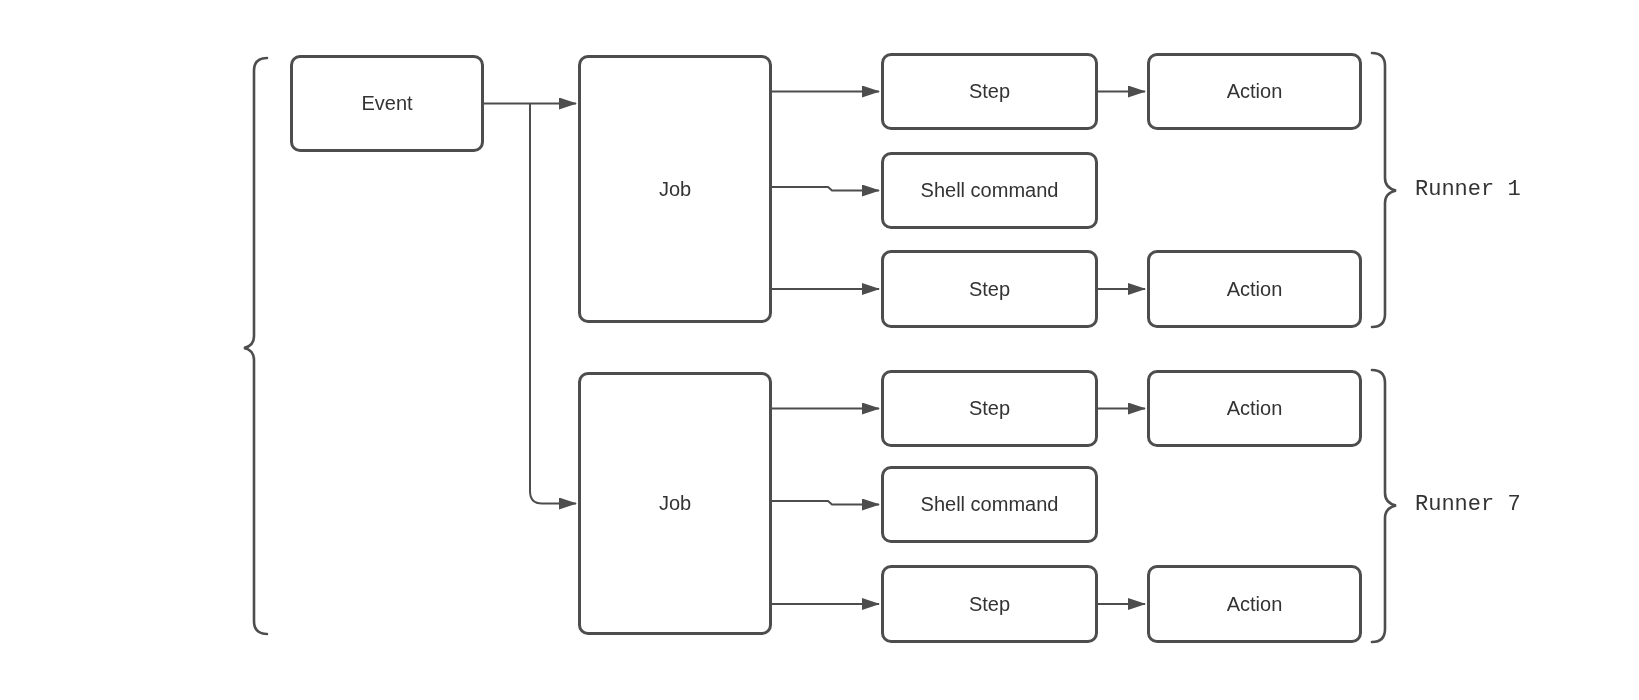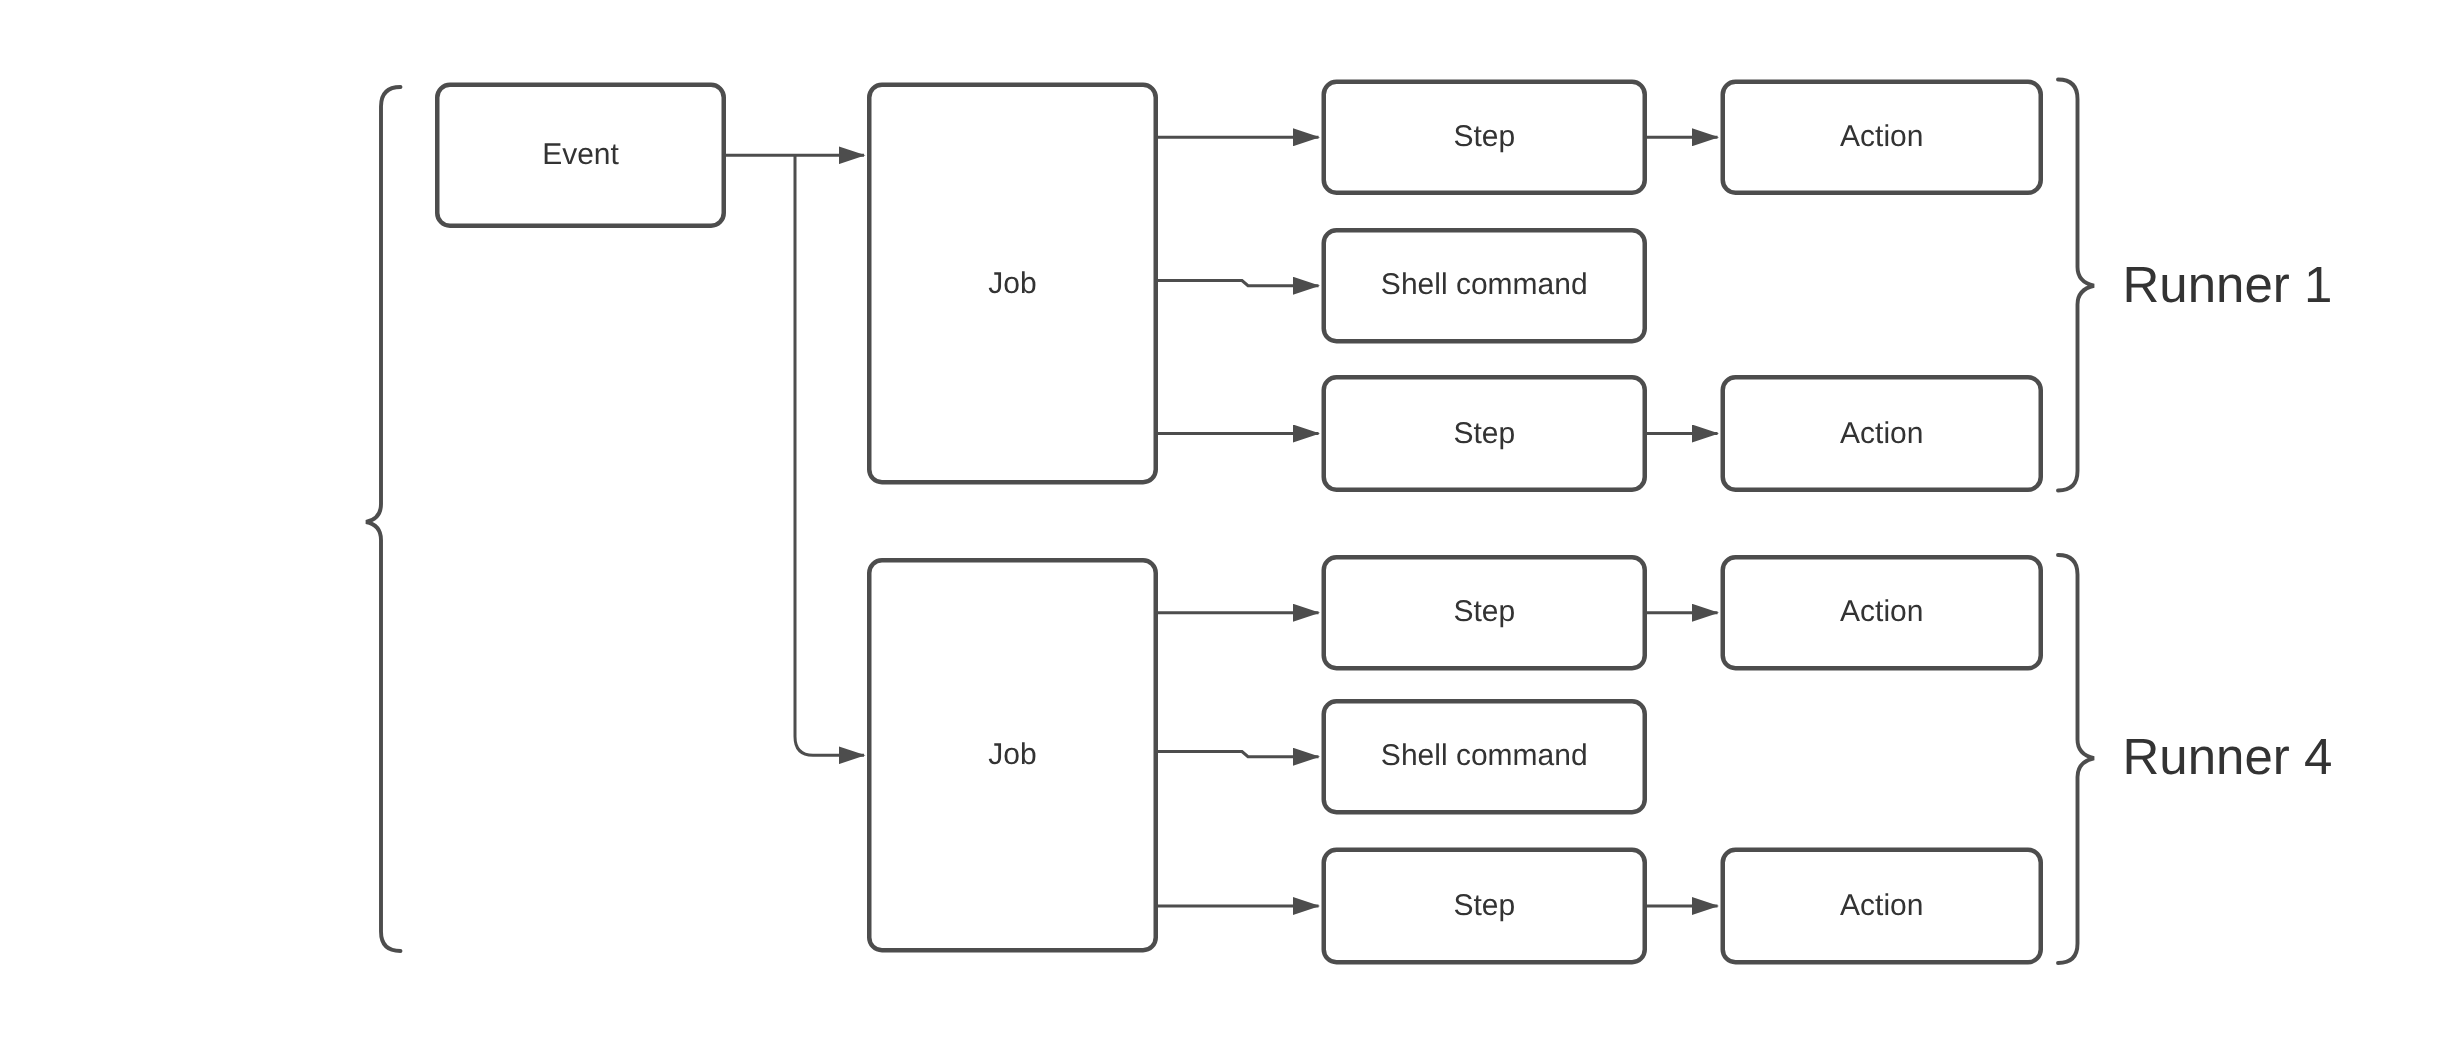--- a/index.html
+++ b/index.html
@@ -38,22 +38,23 @@
   .step3   {left:881px; top:370px; width:217px; height:77px;}
   .shell2  {left:881px; top:466px; width:217px; height:77px;}
   .step4   {left:881px; top:565px; width:217px; height:78px;}
   .action1 {left:1147px;top:53px;  width:215px; height:77px;}
   .action2 {left:1147px;top:250px; width:215px; height:78px;}
   .action3 {left:1147px;top:370px; width:215px; height:77px;}
   .action4 {left:1147px;top:565px; width:215px; height:78px;}
 
   .annotation{
     position:absolute;
-    font-size:34px;
+    font-size:22px;
     color:var(--text);
+    font-family:Liberation Mono, monospace;
   }
   .run-parallel{
     left:123px; top:303px; width:132px;
     text-align:center; line-height:34px;
     white-space:normal;
   }
   .runner1{left:1415px; top:176px; line-height:28px;}
   .runner2{left:1415px; top:491px; line-height:28px;}
 
   svg .connector{
@@ -115,15 +116,15 @@
   <div class="node step3">Step</div>
   <div class="node shell2">Shell command</div>
   <div class="node step4">Step</div>
 
   <div class="node action1">Action</div>
   <div class="node action2">Action</div>
   <div class="node action3">Action</div>
   <div class="node action4">Action</div>
 
   <div class="annotation runner1">Runner 1</div>
-  <div class="annotation runner2">Runner 4</div>
+  <div class="annotation runner2">Runner 7</div>
 
 </div>
 
 </body></html>

